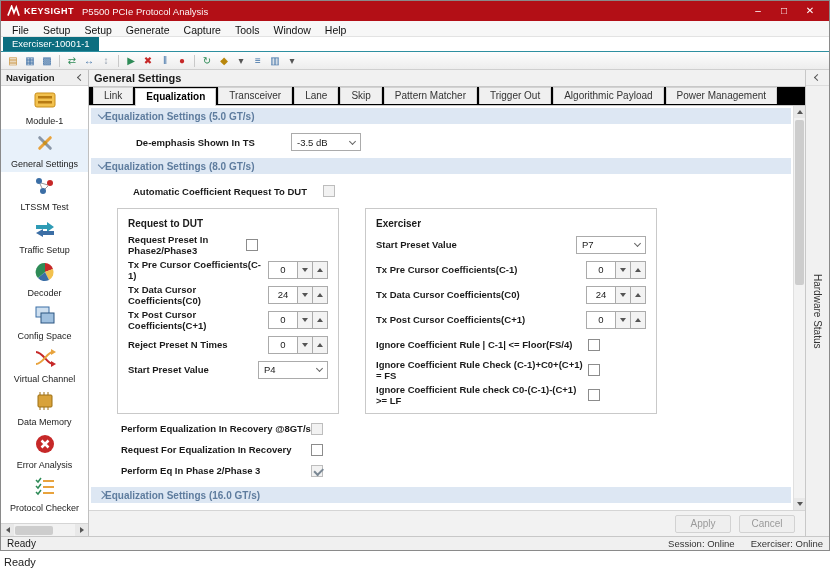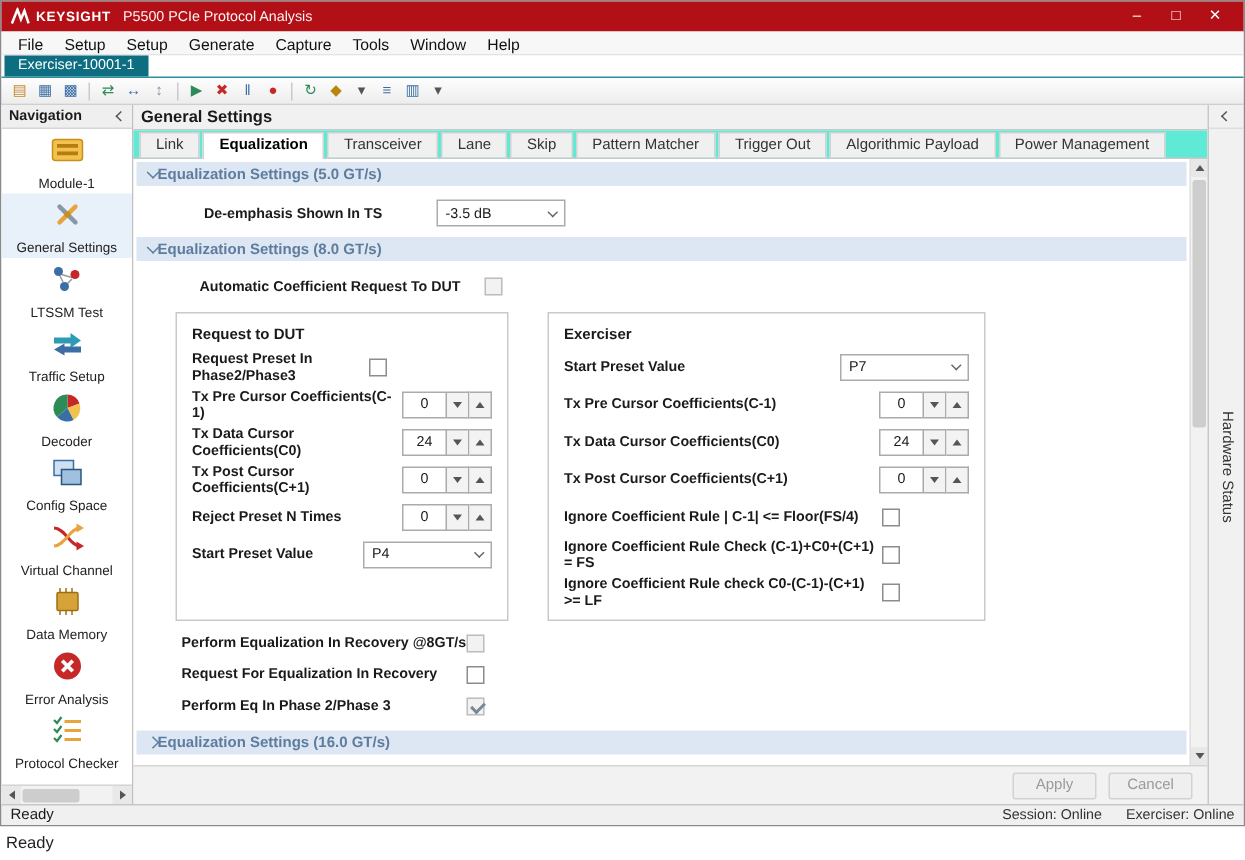--- a/index.html
+++ b/index.html
@@ -38,21 +38,21 @@
   .nav-item.selected { background:var(--nav_selected,#E8F1FA); }
   .nav-lbl { font-size:9px; color:#222; white-space:nowrap; }
   .nav-hscroll { height:13px; border-top:1px solid #d5d5d5; background:#f2f2f2; display:flex; align-items:center; flex:0 0 auto; }
   .hs-btn { width:13px; height:13px; display:flex; align-items:center; justify-content:center; background:#e8e8e8; }
   .hs-track { flex:1; height:100%; position:relative; }
   .hs-thumb { position:absolute; left:1px; top:2px; height:9px; width:38px; background:#cdcdcd; border-radius:2px; }
 
   
   .main { flex:1; display:flex; flex-direction:column; min-width:0; }
   .main-header { height:17px; background:#f1f1f1; border-bottom:1px solid #c8c8c8; display:flex; align-items:center; padding-left:5px; font-size:11px; font-weight:bold; flex:0 0 auto; }
-  .tabstrip { height:19px; background:#5eead4; border-bottom:1px solid #c8c8c8; display:flex; align-items:center; padding-left:4px; flex:0 0 auto; }
+  .tabstrip { height:19px; background:#000000; border-bottom:1px solid #c8c8c8; display:flex; align-items:flex-start; padding-left:4px; flex:0 0 auto; }
   .tab { font-size:10px; color:#333; background:#f0f0f0; border:1px solid #d2d2d2; border-bottom:none; padding:2px 10px 2px 10px; margin-right:2px; height:17px; }
   .tab.active { background:#fff; font-weight:bold; color:#000; position:relative; top:1px; height:18px; }
 
   .content-wrap { flex:1; display:flex; min-height:0; }
   .content { flex:1; background:#fff; padding:2px 2px 0 2px; overflow:hidden; }
 
   
   .vscroll { width:12px; flex:0 0 auto; background:#f2f2f2; border-left:1px solid #e0e0e0; display:flex; flex-direction:column; }
   .vs-btn { height:12px; display:flex; align-items:center; justify-content:center; background:#e8e8e8; flex:0 0 auto; }
   .vs-track { flex:1; position:relative; }
@@ -104,21 +104,21 @@
   .footer-rows { padding-left:30px; }
   .footer-rows .row-chk { height:21px; }
   .footer-rows .lbl { width:190px; }
 
   .s16-hdr { margin-top:6px; }
 
   .checkbox { width:12px; height:12px; border:1px solid #8c8c8c; background:#fff; position:relative; flex:0 0 auto; }
   .checkbox.disabled { border-color:#bdbdbd; background:#f2f2f2; }
   .checkbox.checked::after { content:""; position:absolute; left:1.5px; top:2px; width:7px; height:3.5px; border-left:2px solid #7a8894; border-bottom:2px solid #7a8894; transform:rotate(-45deg); }
 
-  .dropdown { width:86px; height:18px; border:1px solid #ababab; background:#fff; display:flex; align-items:center; justify-content:space-between; padding:0 5px; font-size:9.5px; flex:0 0 auto; }
+  .dropdown { width:70px; height:18px; border:1px solid #ababab; background:#fff; display:flex; align-items:center; justify-content:space-between; padding:0 5px; font-size:9.5px; flex:0 0 auto; }
   .dd-chev { width:5px; height:5px; border-right:1.5px solid #666; border-bottom:1.5px solid #666; transform:rotate(45deg); margin-top:-2px; }
 
   .spinner { display:flex; height:18px; flex:0 0 auto; }
   .spin-val { width:30px; border:1px solid #ababab; background:#fff; display:flex; align-items:center; justify-content:center; font-size:9.5px; }
   .spin-btn { width:15px; border:1px solid #ababab; border-left:none; background:#f3f3f3; display:flex; align-items:center; justify-content:center; }
 
   .tri { width:0; height:0; display:inline-block; }
   .tri-up { border-left:3px solid transparent; border-right:3px solid transparent; border-bottom:4px solid #555; }
   .tri-dn { border-left:3px solid transparent; border-right:3px solid transparent; border-top:4px solid #555; }
   .tri-l  { border-top:3px solid transparent; border-bottom:3px solid transparent; border-right:4px solid #555; }

